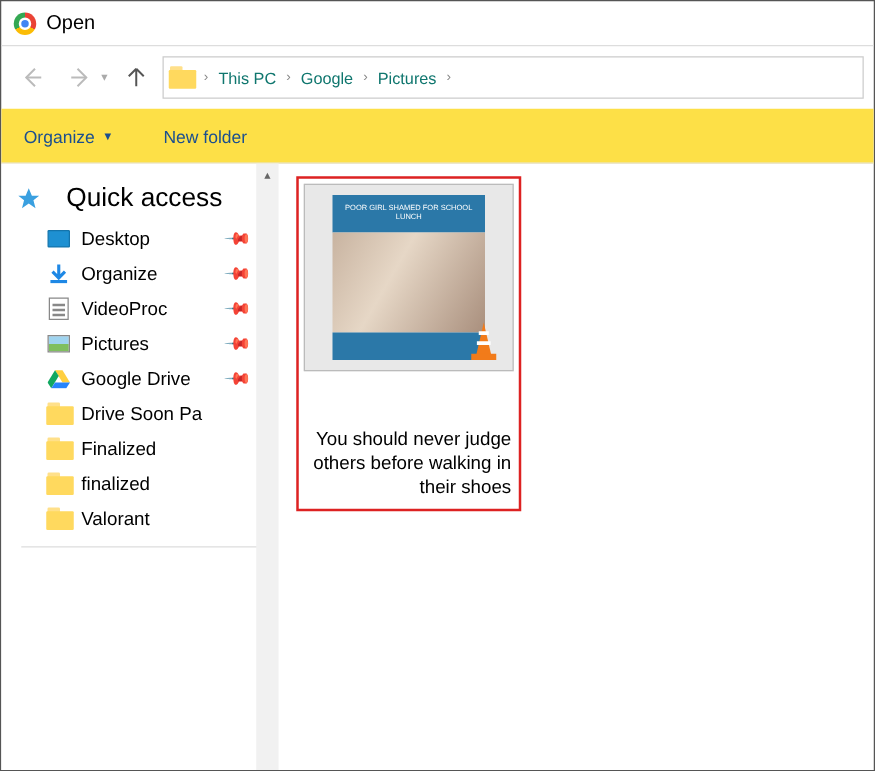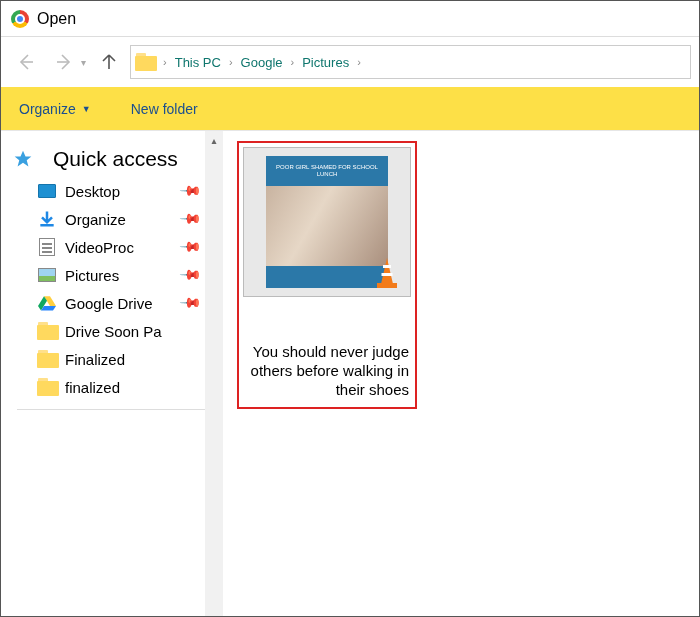--- a/index.html
+++ b/index.html
@@ -182,20 +182,29 @@
     </div>
     <div class="sideitem">
       <span class="ico">
           <div class="folder-icon">
             <div class="tab"></div>
             <div class="body"></div>
           </div>
         </span>
       <span class="truncate">finalized</span>
     </div>
+    <div class="sideitem">
+      <span class="ico">
+          <div class="folder-icon">
+            <div class="tab"></div>
+            <div class="body"></div>
+          </div>
+        </span>
+      <span class="truncate">Valorant</span>
+    </div>
 
     <hr class="sep-line">
 
   </div>
 
   <div class="content">
     <div class="file-card">
       <div class="thumb">
         <div class="thumb-top">POOR GIRL SHAMED FOR SCHOOL LUNCH</div>
         <div class="thumb-mid"></div>

